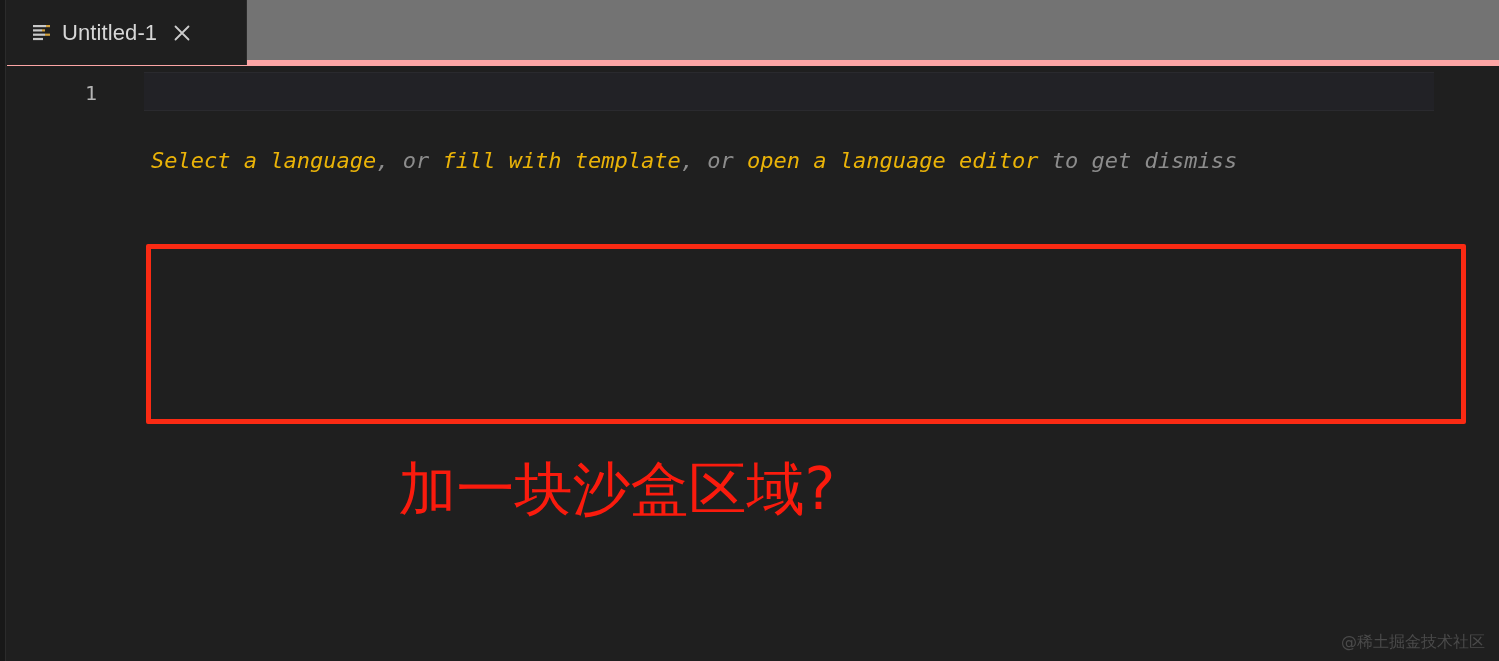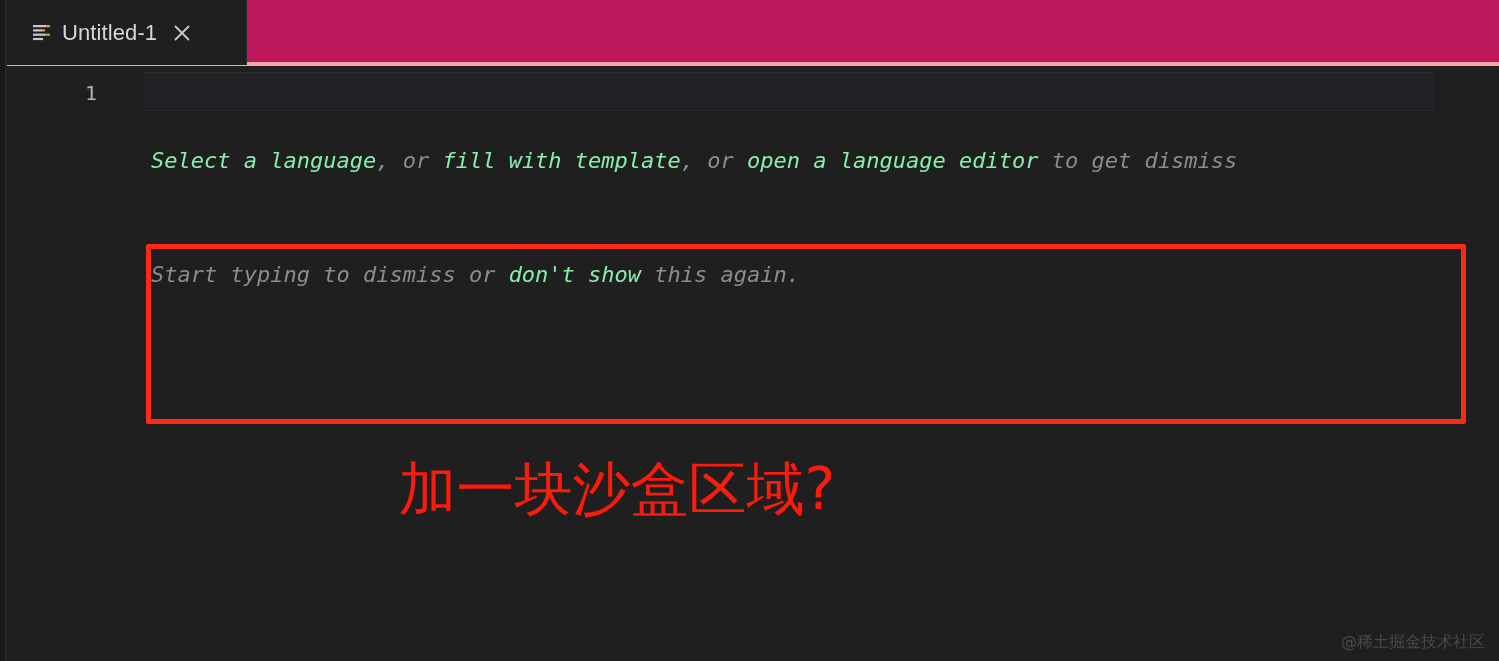--- a/index.html
+++ b/index.html
@@ -33,22 +33,22 @@
     border-right: 1px solid #2b2b2b;
     box-sizing: border-box;
   }
 
   
   .tabbar {
     position: absolute;
     left: 7px; top: 0;
     width: 1492px;
     height: 66px;
-    background: #be185d;
-    border-bottom: 4px solid #fca5a5;
+    background: #737373;
+    border-bottom: 6px solid #fca5a5;
     box-sizing: border-box;
   }
 
   .tab {
     position: absolute;
     left: 0; top: 0;
     width: 240px;
     height: 65px;
     background: #1f1f1f;
     border-right: 1px solid #2b2b2b;
@@ -131,21 +131,21 @@
     width: 1340px;
     font-family: "DejaVu Sans Mono", monospace;
     font-size: 22px;
     font-style: italic;
     line-height: 38px;
     color: #8c8c8c;
     white-space: pre;
   }
   .ph-line { height: 38px; white-space: pre; }
   .ph-link {
-    color: #86efac;
+    color: #eab308;
     cursor: pointer;
   }
 
   
   .redbox {
     position: absolute;
     left: 139px;
     top: 178px;
     width: 1320px;
     height: 180px;
@@ -209,21 +209,20 @@
   </div>
 
   <div class="editor">
 
     <div class="line-highlight"></div>
 
     <div class="gutter-num">1</div>
 
     <div class="placeholder">
       <div class="ph-line"><span class="ph-link">Select a language</span><span>, or </span><span class="ph-link">fill with template</span><span>, or </span><span class="ph-link">open a language editor</span><span> to get dismiss</span></div>
-      <div class="ph-line"><span>Start typing to dismiss or </span><span class="ph-link">don't show</span><span> this again.</span></div>
     </div>
 
     <div class="redbox"></div>
     <div class="red-caption">加一块沙盒区域?</div>
 
   </div>
 
   <div class="watermark">@稀土掘金技术社区</div>
 
 </div>

